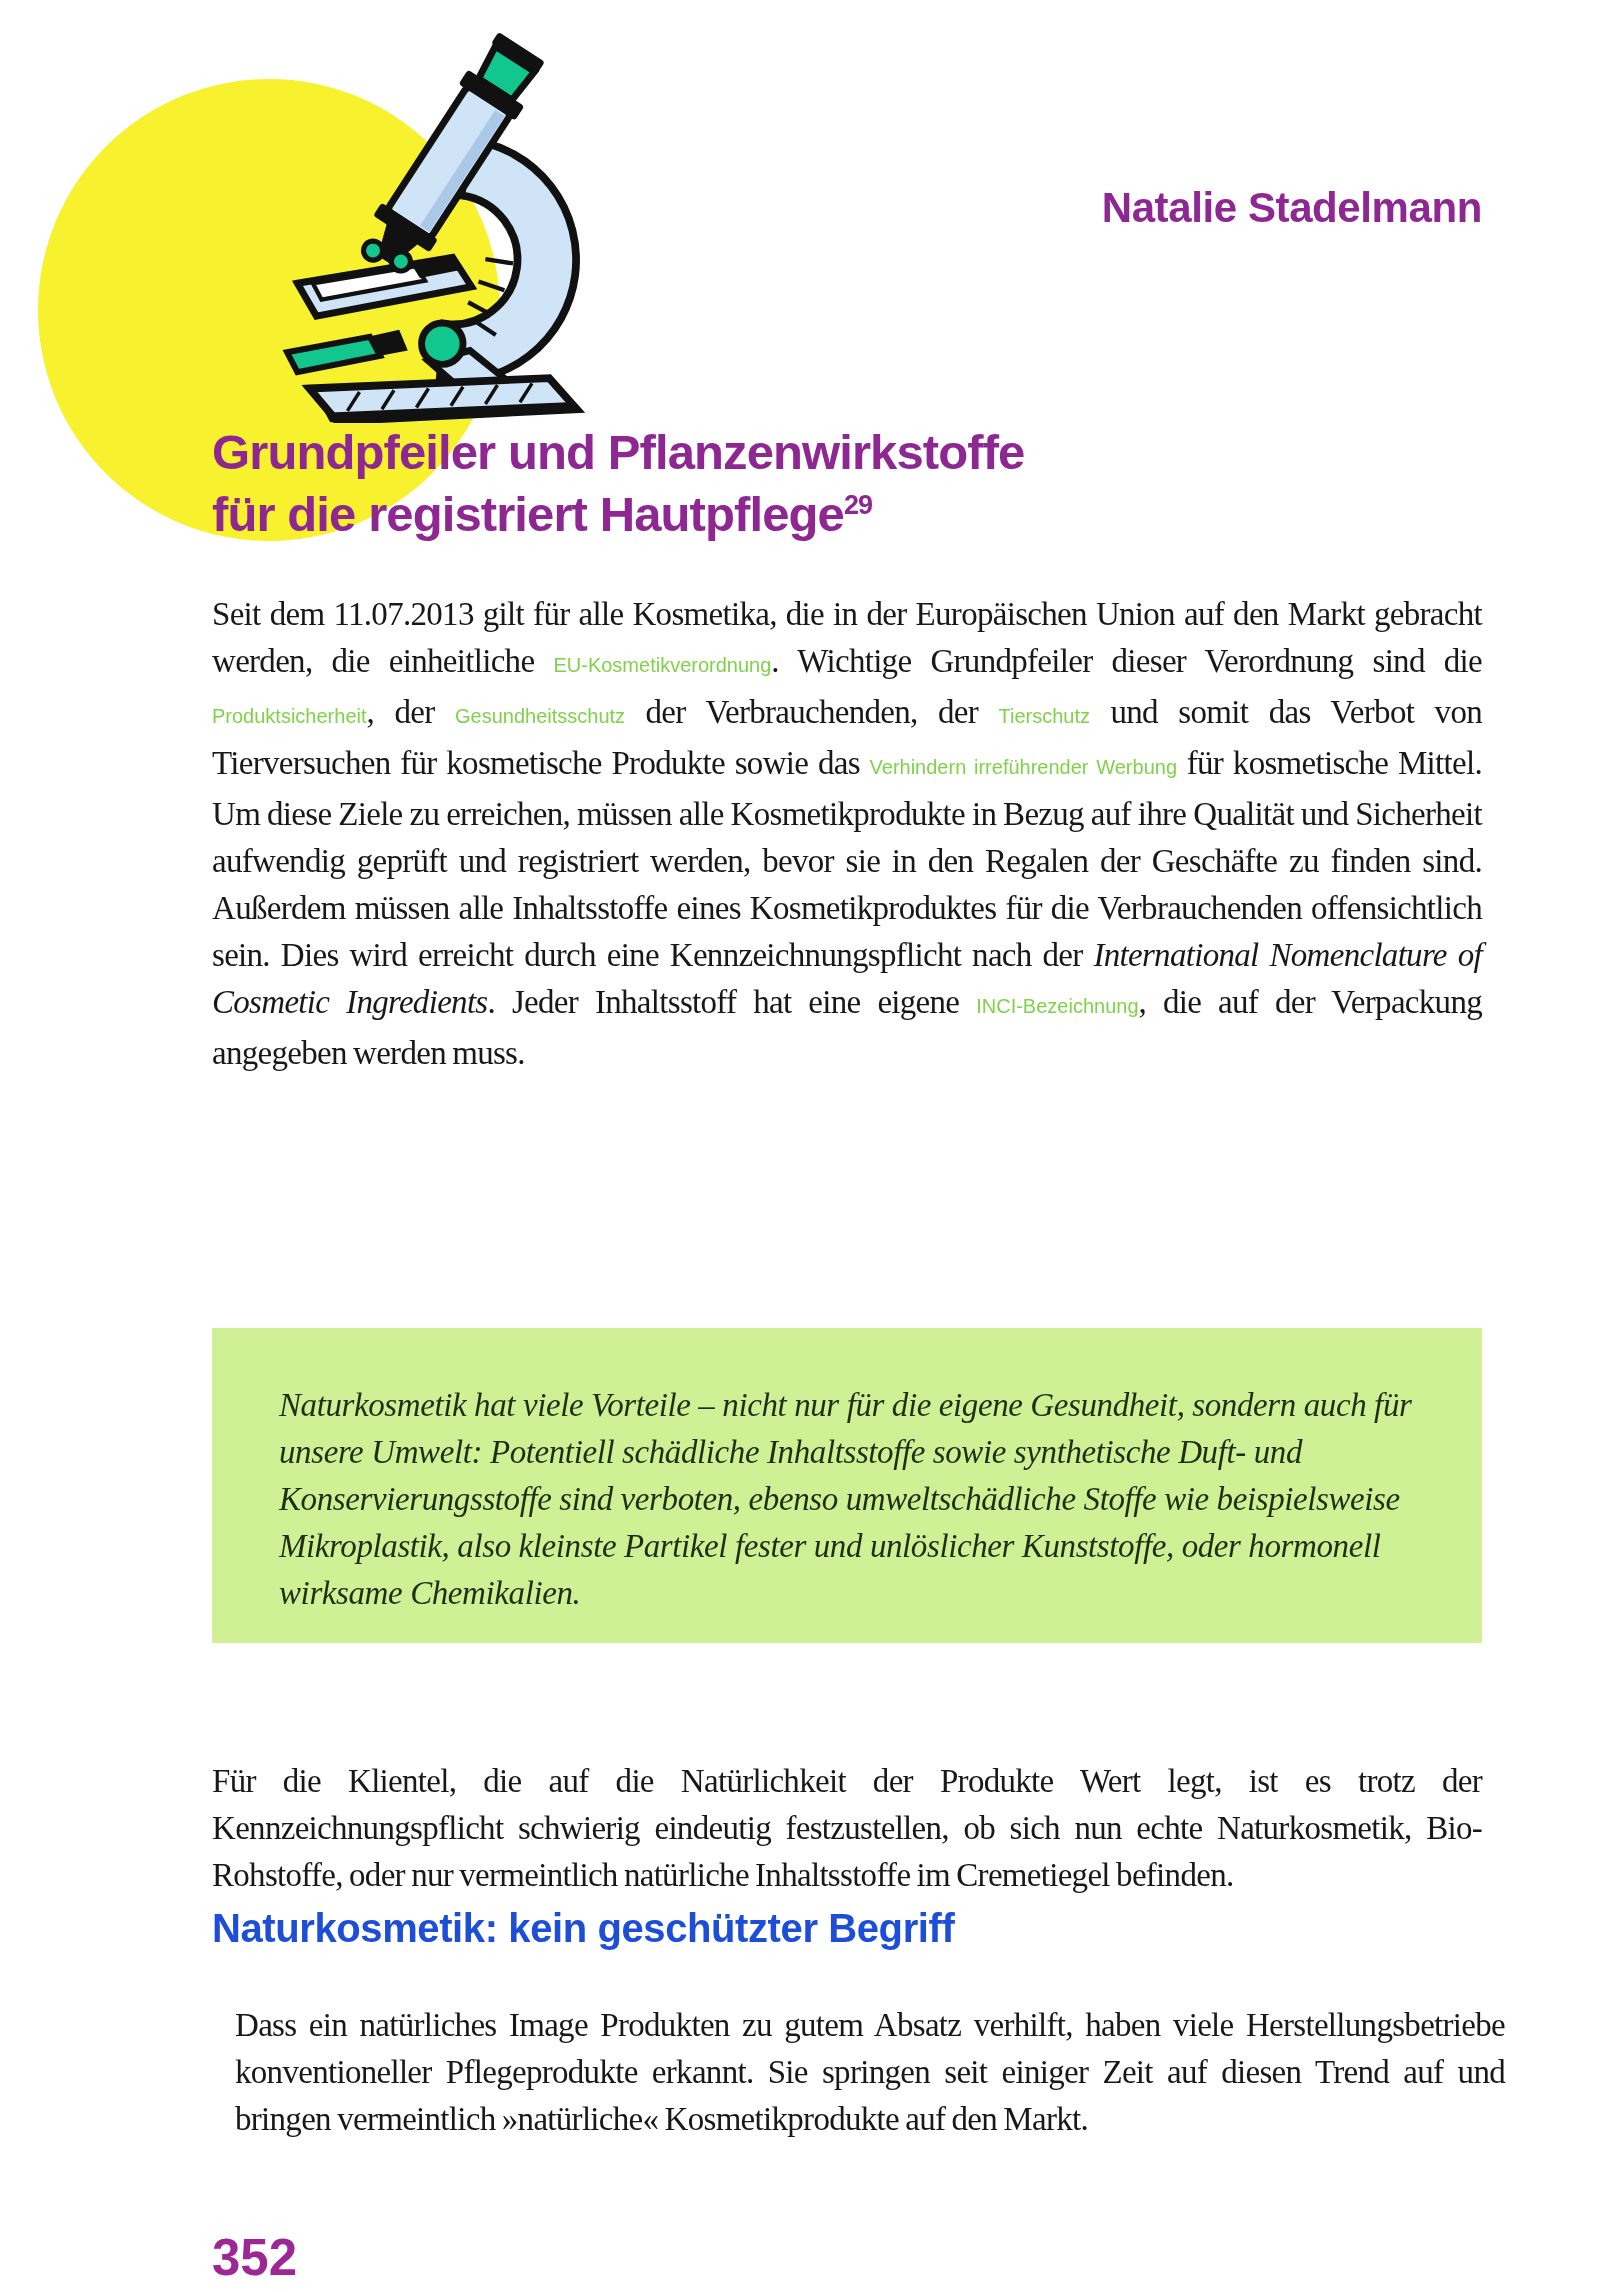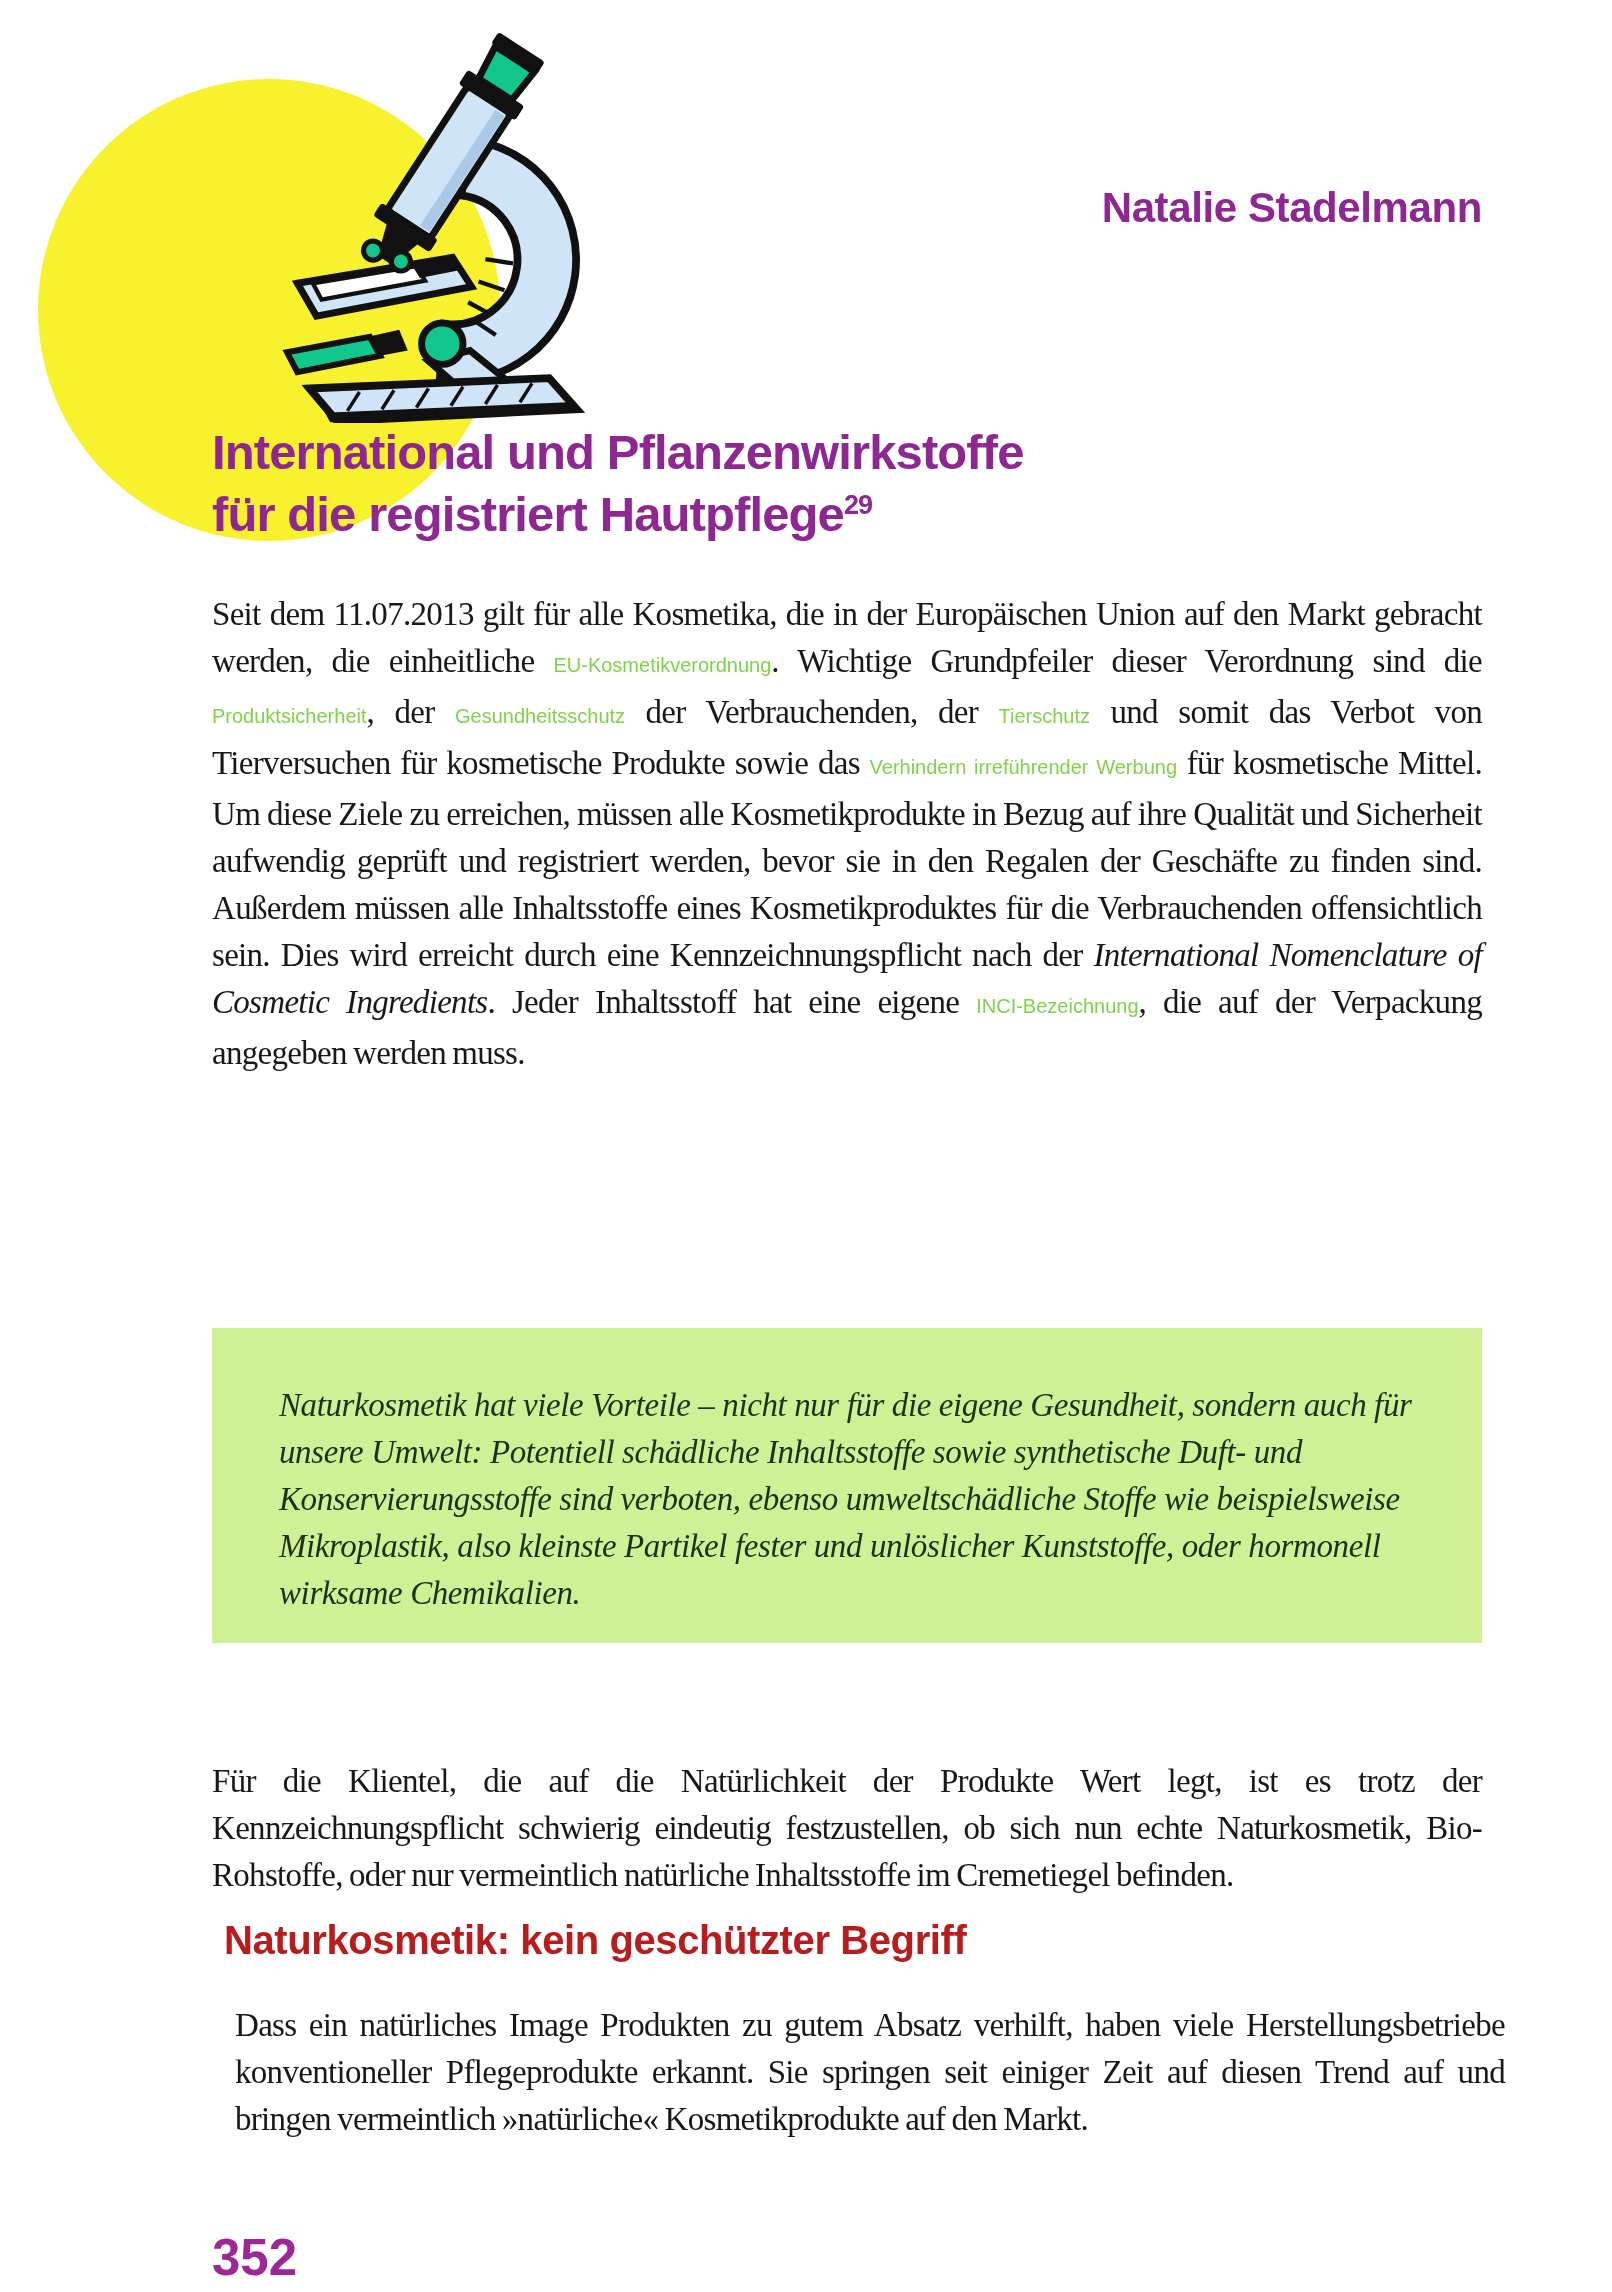--- a/index.html
+++ b/index.html
@@ -47,23 +47,23 @@
   .green-box {
     position:absolute; top:1328px; left:212px; width:1270px; height:315px;
     background:#cff095; box-sizing:border-box; padding:38px 54px 0 51px;
   }
   .green-box p {
     margin:16px; font-style:italic; font-size:33px; line-height:47px;
     color:#1e2f15; text-align:left; letter-spacing:-0.4px;
   }
 
   .subheading {
-    position:absolute; top:1906px; left:212px; margin:12px;
+    position:absolute; top:1906px; left:212px; margin:0;
     font-family:"Liberation Sans", sans-serif; font-weight:bold;
-    font-size:40px; color:#b91c1c; letter-spacing:-0.4px;
+    font-size:40px; color:#1d4ed8; letter-spacing:-0.4px;
   }
   .page-number {
     position:absolute; top:2228px; left:212px;
     font-family:"Liberation Sans", sans-serif; font-weight:bold;
     font-size:51px; color:#9c2795;
   }
 </style>
 </head>
 <body>
 
@@ -106,21 +106,21 @@
       <rect x="128" y="246" width="78" height="18" rx="4" fill="#111"></rect>
       <polygon points="146,262 190,262 178,300 158,300" fill="#111"></polygon>
       <circle cx="150" cy="298" r="11" fill="#12c78e" stroke="#111" stroke-width="6"></circle>
       <circle cx="184" cy="291" r="11" fill="#12c78e" stroke="#111" stroke-width="6"></circle>
     </g>
   </svg>
 
   <div class="author">Natalie Stadelmann</div>
 
   <h1 class="title">
-    <span>International und Pflanzenwirkstoffe</span><br>
+    <span>Grundpfeiler und Pflanzenwirkstoffe</span><br>
     <span>für die registriert Hautpflege</span><sup>29</sup>
   </h1>
 
   <div class="body-copy block-1">
     <p><span class="seg-normal">Seit dem 11.07.2013 gilt für alle Kosmetika, die in der Europäischen Union auf den Markt gebracht werden, die einheitliche </span><span class="seg-green">EU-Kosmetikverordnung</span><span class="seg-normal">. Wichtige Grundpfeiler dieser Verordnung sind die </span><span class="seg-green">Produktsicherheit</span><span class="seg-normal">, der </span><span class="seg-green">Gesundheitsschutz</span><span class="seg-normal"> der Verbrauchenden, der </span><span class="seg-green">Tierschutz</span><span class="seg-normal"> und somit das Verbot von Tierversuchen für kosmetische Produkte sowie das </span><span class="seg-green">Verhindern irreführender Werbung</span><span class="seg-normal"> für kosmetische Mittel. Um diese Ziele zu erreichen, müssen alle Kosmetikprodukte in Bezug auf ihre Qualität und Sicherheit aufwendig geprüft und registriert werden, bevor sie in den Regalen der Geschäfte zu finden sind. Außerdem müssen alle Inhaltsstoffe eines Kosmetikproduktes für die Verbrauchenden offensichtlich sein. Dies wird erreicht durch eine Kennzeichnungspflicht nach der </span><span class="seg-italic">International Nomenclature of Cosmetic Ingredients</span><span class="seg-normal">. Jeder Inhaltsstoff hat eine eigene </span><span class="seg-green">INCI-Bezeichnung</span><span class="seg-normal">, die auf der Verpackung angegeben werden muss.</span></p>
   </div>
 
   <div class="green-box">
     <p>Naturkosmetik hat viele Vorteile – nicht nur für die eigene Gesundheit, sondern auch für unsere Umwelt: Potentiell schädliche Inhaltsstoffe sowie synthetische Duft- und Konservierungsstoffe sind verboten, ebenso umweltschädliche Stoffe wie beispielsweise Mikroplastik, also kleinste Partikel fester und unlöslicher Kunststoffe, oder hormonell wirksame Chemikalien.</p>
   </div>

